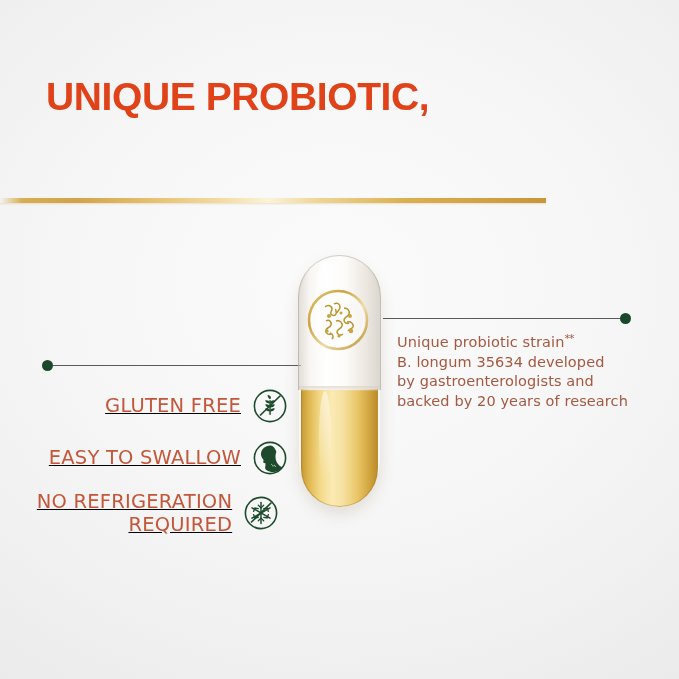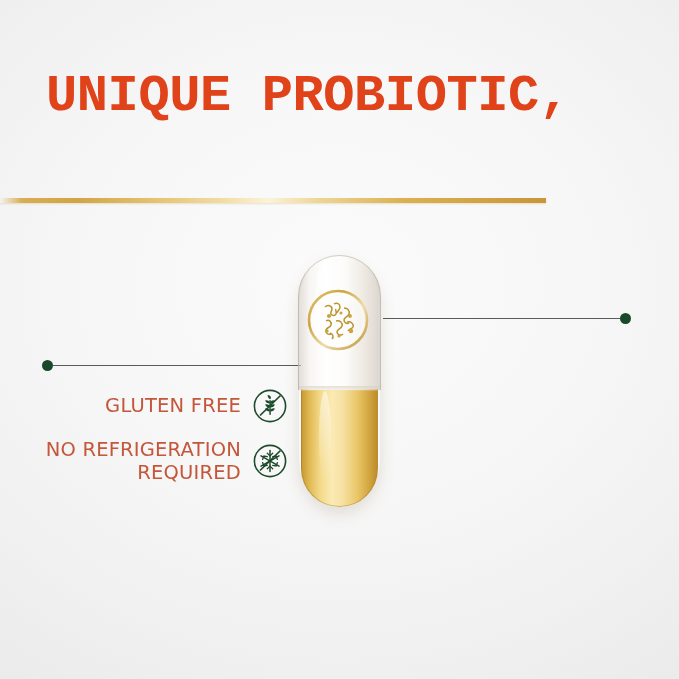--- a/index.html
+++ b/index.html
@@ -24,23 +24,23 @@
         #e8e8e8 100%);
   }
 
   
   .headline {
     position: absolute;
     left: 46px;
     top: 74px;
     width: 600px;
     color: #e0421a;
-    font-family: Liberation Mono, monospace;
+    font-family: Liberation Sans, sans-serif;
     font-weight: bold;
-    font-size: 52px;
+    font-size: 39px;
     line-height: 45px;
     letter-spacing: -0.4px;
     text-transform: uppercase;
   }
   .headline .hl-line { display: block; white-space: nowrap; }
 
   
   .gold-rule {
     position: absolute;
     left: 0px;
@@ -191,20 +191,21 @@
     vertical-align: 5px;
     letter-spacing: -1px;
   }
 
   
   .features {
     position: absolute;
     left: 28px;
     top: 380px;
     width: 260px;
+    text-decoration: underline;
   }
   .feature-row {
     position: relative;
     display: flex;
     align-items: center;
     justify-content: flex-end;
     gap: 11px;
     height: 52px;
   }
   .feature-label {
@@ -216,21 +217,21 @@
     text-align: right;
     text-transform: uppercase;
     white-space: pre-line;
   }
   .feature-label.two-line { line-height: 23px; }
   .feature-icon {
     flex: 0 0 auto;
     width: 36px;
     height: 36px;
   }
-  .feature-row.tall { height: 58px; }
+  .feature-row.tall { height: 58px; justify-content: center; }
 </style>
 </head>
 <body>
 
 <div id="infographic">
 
   <div class="headline">
     <span class="hl-line">Unique probiotic,</span>
   </div>
 
@@ -275,20 +276,26 @@
           <circle cx="44" cy="28" r="1.9"></circle>
           <circle cx="45" cy="43" r="2.2"></circle>
           <circle cx="21" cy="43" r="1.7"></circle>
           <circle cx="35" cy="25" r="1.5"></circle>
           <circle cx="33" cy="48" r="1.6"></circle>
         </g>
       </svg>
     </div>
   </div>
 
+  <div class="annotation">
+    <span class="ann-line"><span>Unique probiotic strain</span><sup>**</sup></span>
+    <span class="ann-line">B. longum 35634 developed</span>
+    <span class="ann-line">by gastroenterologists and</span>
+    <span class="ann-line">backed by 20 years of research</span>
+  </div>
 
   <div class="features">
 
     <div class="feature-row">
       <span class="feature-label">Gluten free</span>
       <span class="feature-icon">
         <svg viewBox="0 0 36 36" width="36" height="36">
           <circle cx="18" cy="18" r="15.6" fill="none" stroke="#1d4a2b" stroke-width="1.6"></circle>
           <g fill="#1d4a2b">
             <rect x="17.3" y="12" width="1.5" height="15" rx="0.7"></rect>
@@ -299,20 +306,34 @@
             <path d="M18.4 19.6 c2.2-0.2 4-1.5 4.4-3.2 c-1.9-0.6-3.9 0.3-4.7 1.9 z"></path>
             <path d="M17.6 23.6 c-2.2-0.2-4-1.5-4.4-3.2 c1.9-0.6 3.9 0.3 4.7 1.9 z"></path>
             <path d="M18.4 23.6 c2.2-0.2 4-1.5 4.4-3.2 c-1.9-0.6-3.9 0.3-4.7 1.9 z"></path>
           </g>
           <line x1="8" y1="27.5" x2="28.5" y2="7.5" stroke="#1d4a2b" stroke-width="1.7"></line>
         </svg>
       </span>
     </div>
 
 
+    <div class="feature-row">
+      <span class="feature-label">Easy to swallow</span>
+      <span class="feature-icon">
+        <svg viewBox="0 0 36 36" width="36" height="36">
+          <circle cx="18" cy="18" r="15.6" fill="none" stroke="#1d4a2b" stroke-width="1.6"></circle>
+          <path d="M18.6 5.4 c-5.6 0-9.4 3.6-9.6 8.4 c-0.1 2.4 0.9 4 1.9 5.3 c0.7 0.9 0.9 1.5 0.5 2.1
+                   c-0.5 0.8-0.2 1.6 0.8 1.8 l1.2 0.2 c0.2 1.4 0.1 2.6 -0.2 3.9 c-0.3 1.3 0.2 2.3 1.4 3.1
+                   c2 1.3 4.8 1.9 7.5 1.7 c3.9-0.3 6.6-2.1 8-4.7 c-3.3-1.6-5.5-4.4-6.3-7.8
+                   c-0.6-2.6-0.3-5.3 0.6-7.7 c-1.4-3.6-3.4-6.3-5.8-6.3z" fill="#1d4a2b"></path>
+          <path d="M19.4 24.3 c1 0.4 1.7 1.3 1.6 2.2" fill="none" stroke="#ffffff" stroke-width="0.9" opacity="0.85"></path>
+          <path d="M22 25.2 c0.9 0.2 1.5 0.9 1.5 1.7" fill="none" stroke="#ffffff" stroke-width="0.9" opacity="0.85"></path>
+        </svg>
+      </span>
+    </div>
 
     <div class="feature-row tall">
       <span class="feature-label two-line">No refrigeration
 required</span>
       <span class="feature-icon">
         <svg viewBox="0 0 36 36" width="36" height="36">
           <circle cx="18" cy="18" r="15.6" fill="none" stroke="#1d4a2b" stroke-width="1.6"></circle>
           <g stroke="#1d4a2b" stroke-width="1.5" stroke-linecap="round">
             <line x1="18" y1="7.6" x2="18" y2="28.4"></line>
             <line x1="9" y1="12.8" x2="27" y2="23.2"></line>

